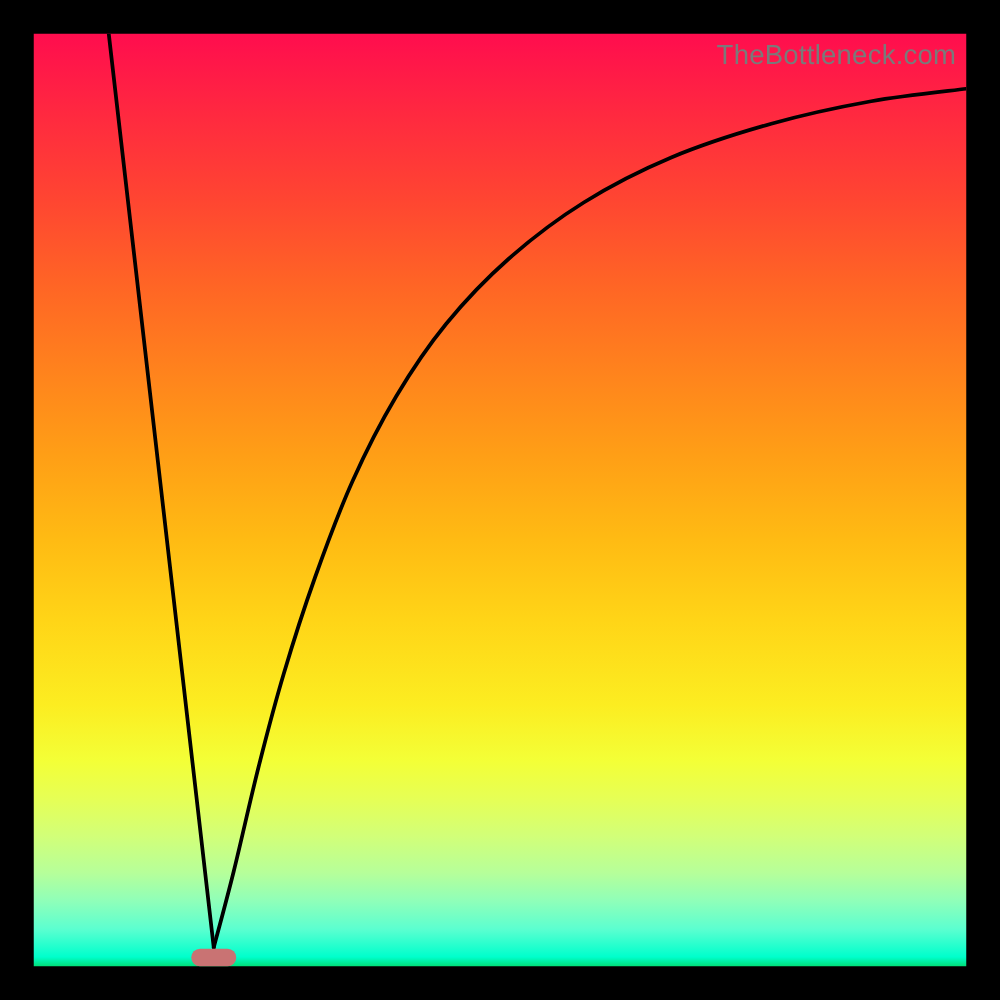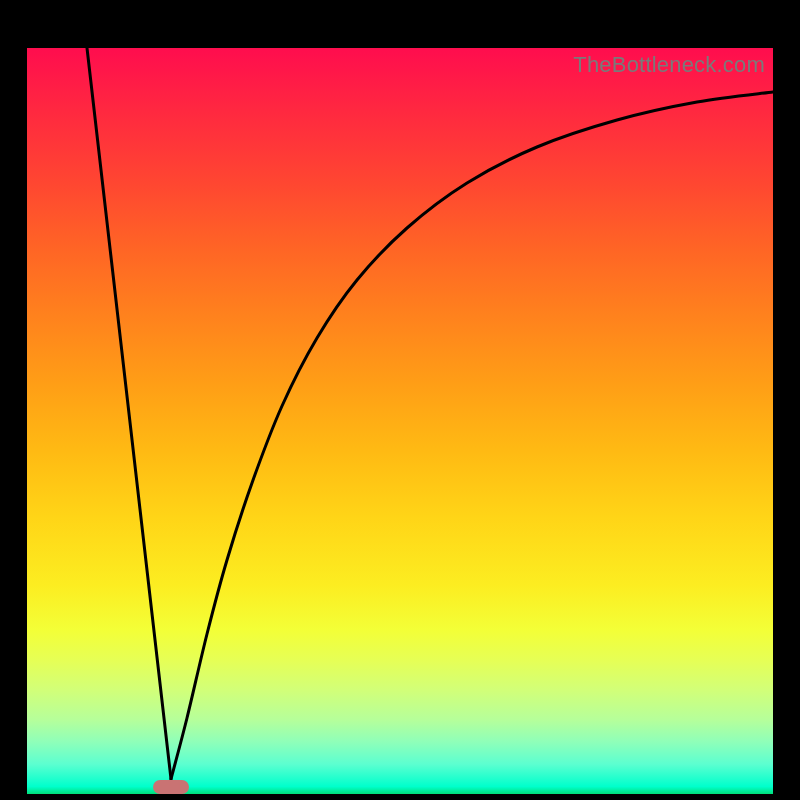--- a/index.html
+++ b/index.html
@@ -35,21 +35,20 @@
       #fced21 72%,
       #f3ff37 78%,
       #e6ff55 82%,
       #d2ff78 86%,
       #b6ff9a 90%,
       #8fffb9 93%,
       #5cffd0 96%,
       #00ffcc 99%,
       #00e079 100%
     );
-    margin-top: 21px;
   }
   .watermark {
     position: absolute;
     top: 4px;
     right: 8px;
     color: #7a7a7a;
     font-size: 22px;
     font-weight: 500;
     letter-spacing: 0.2px;
     user-select: none;

